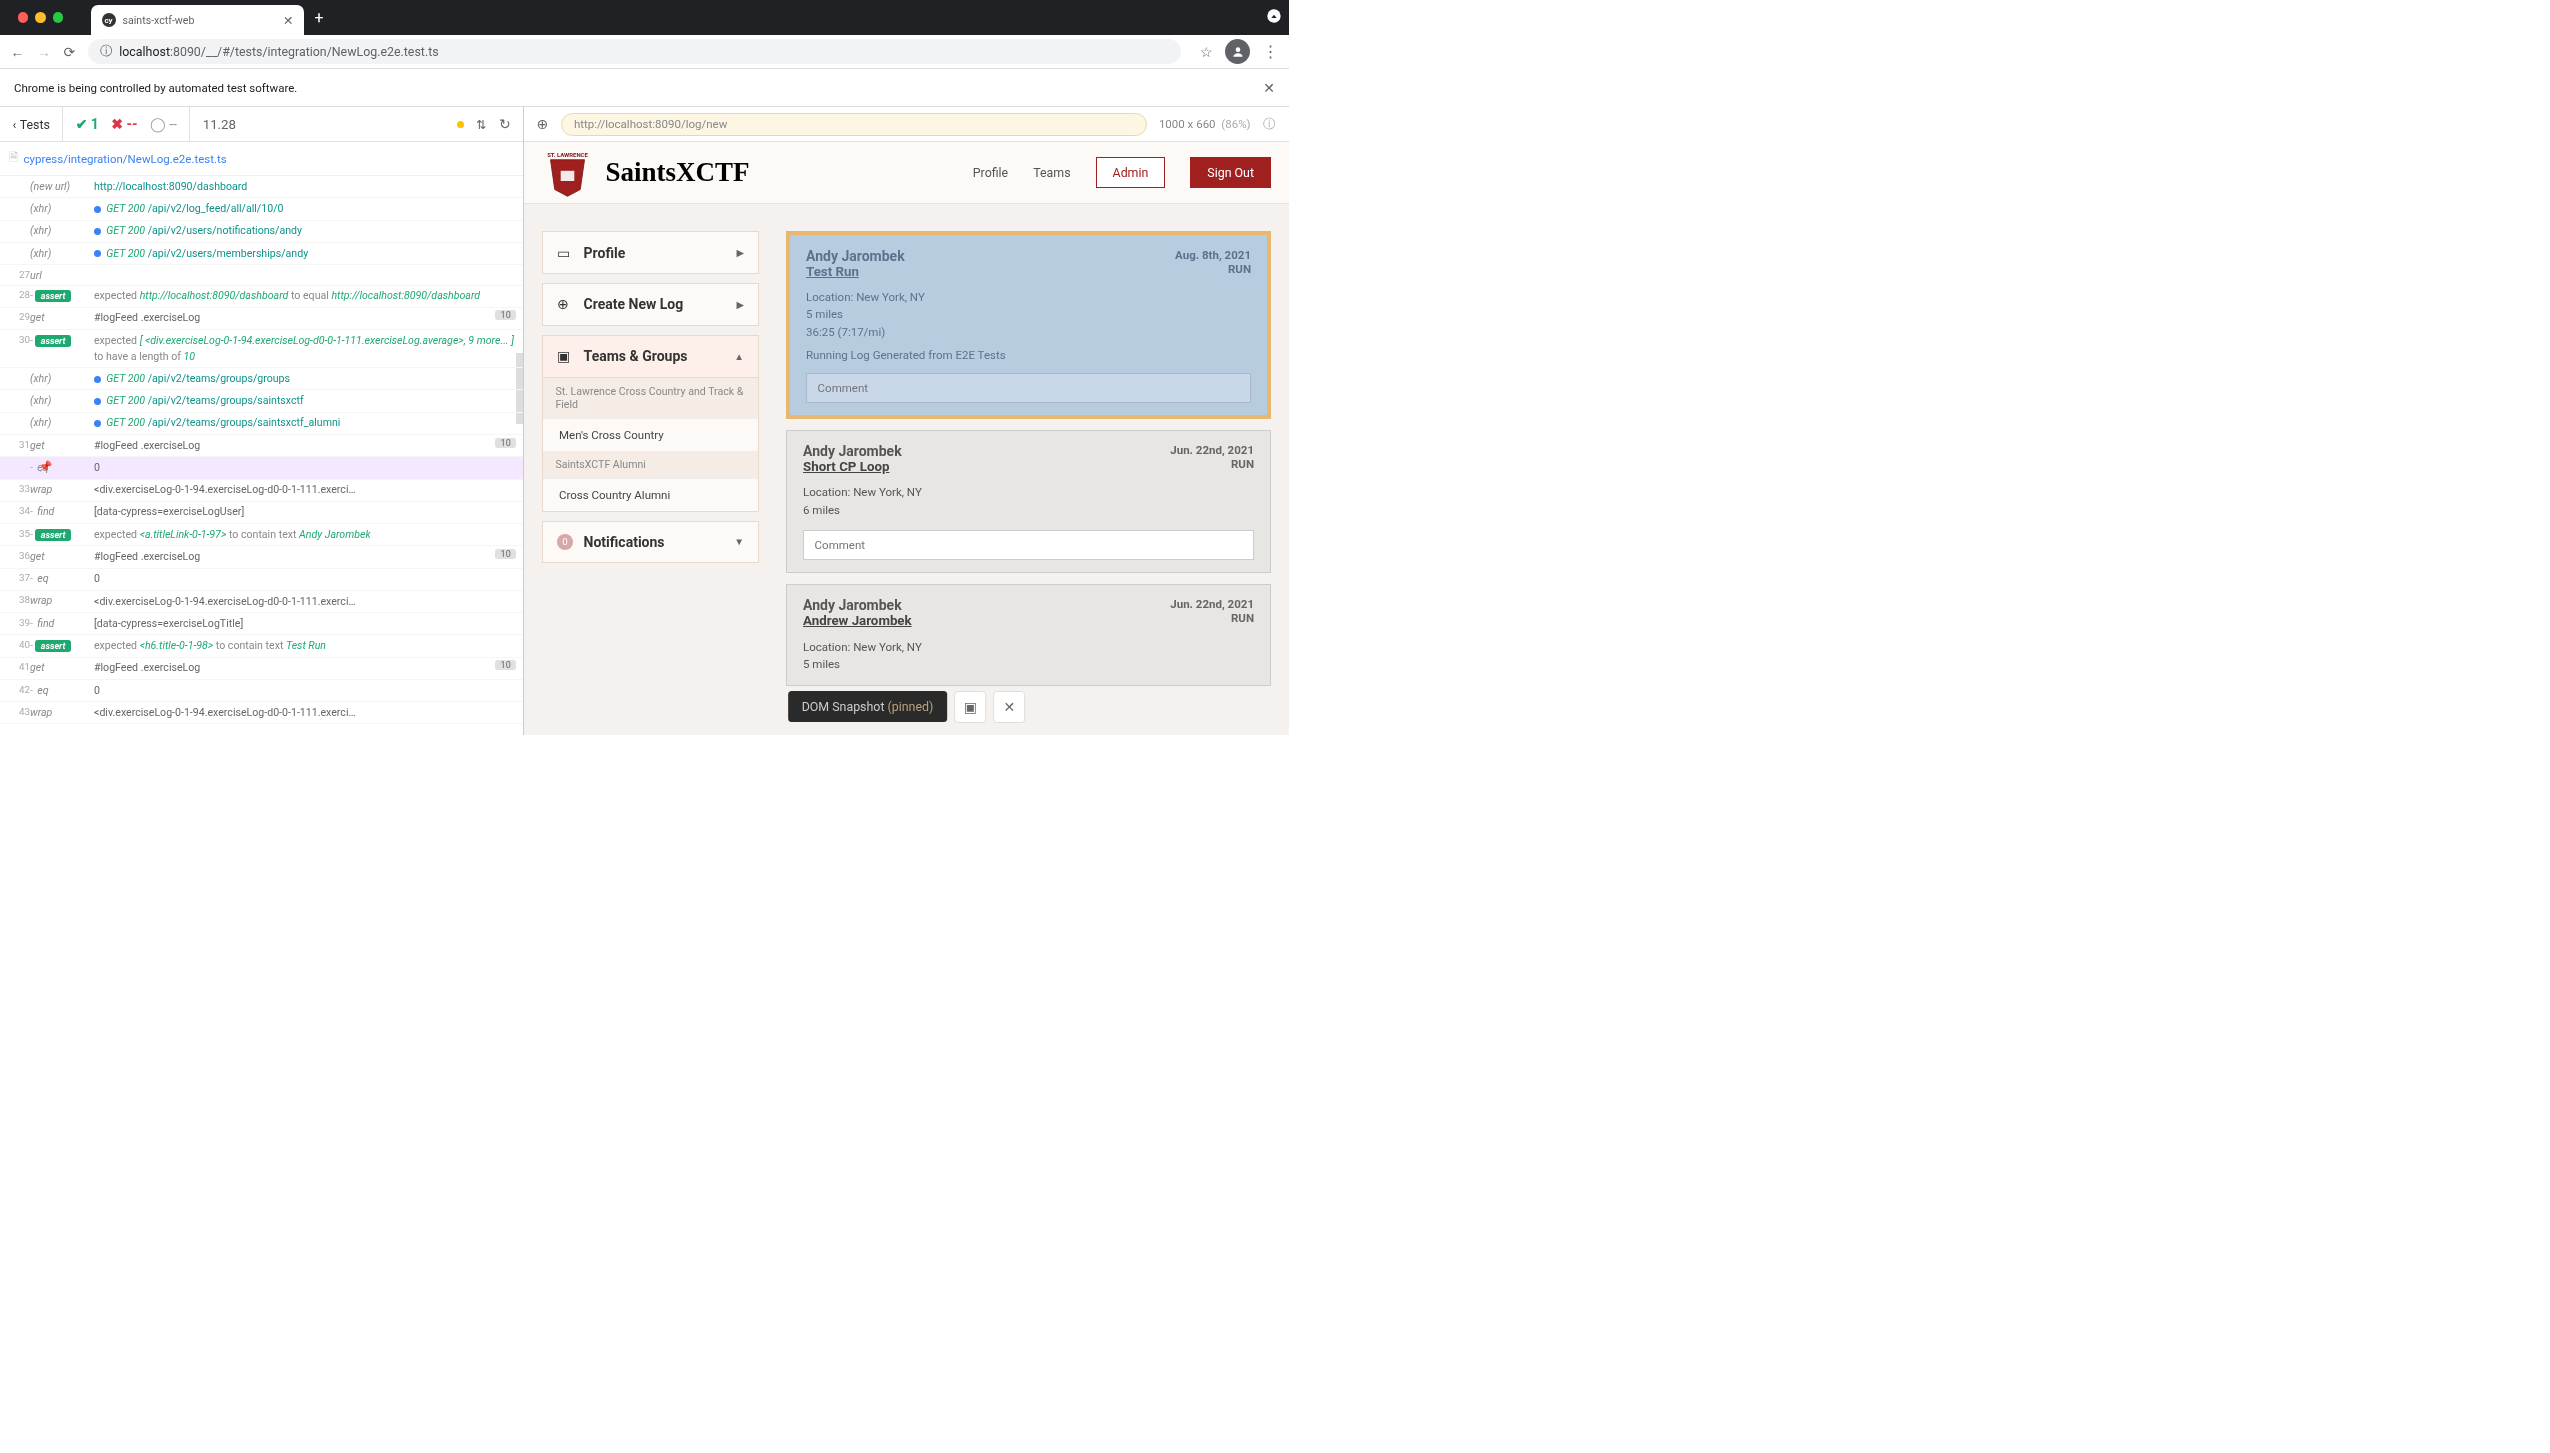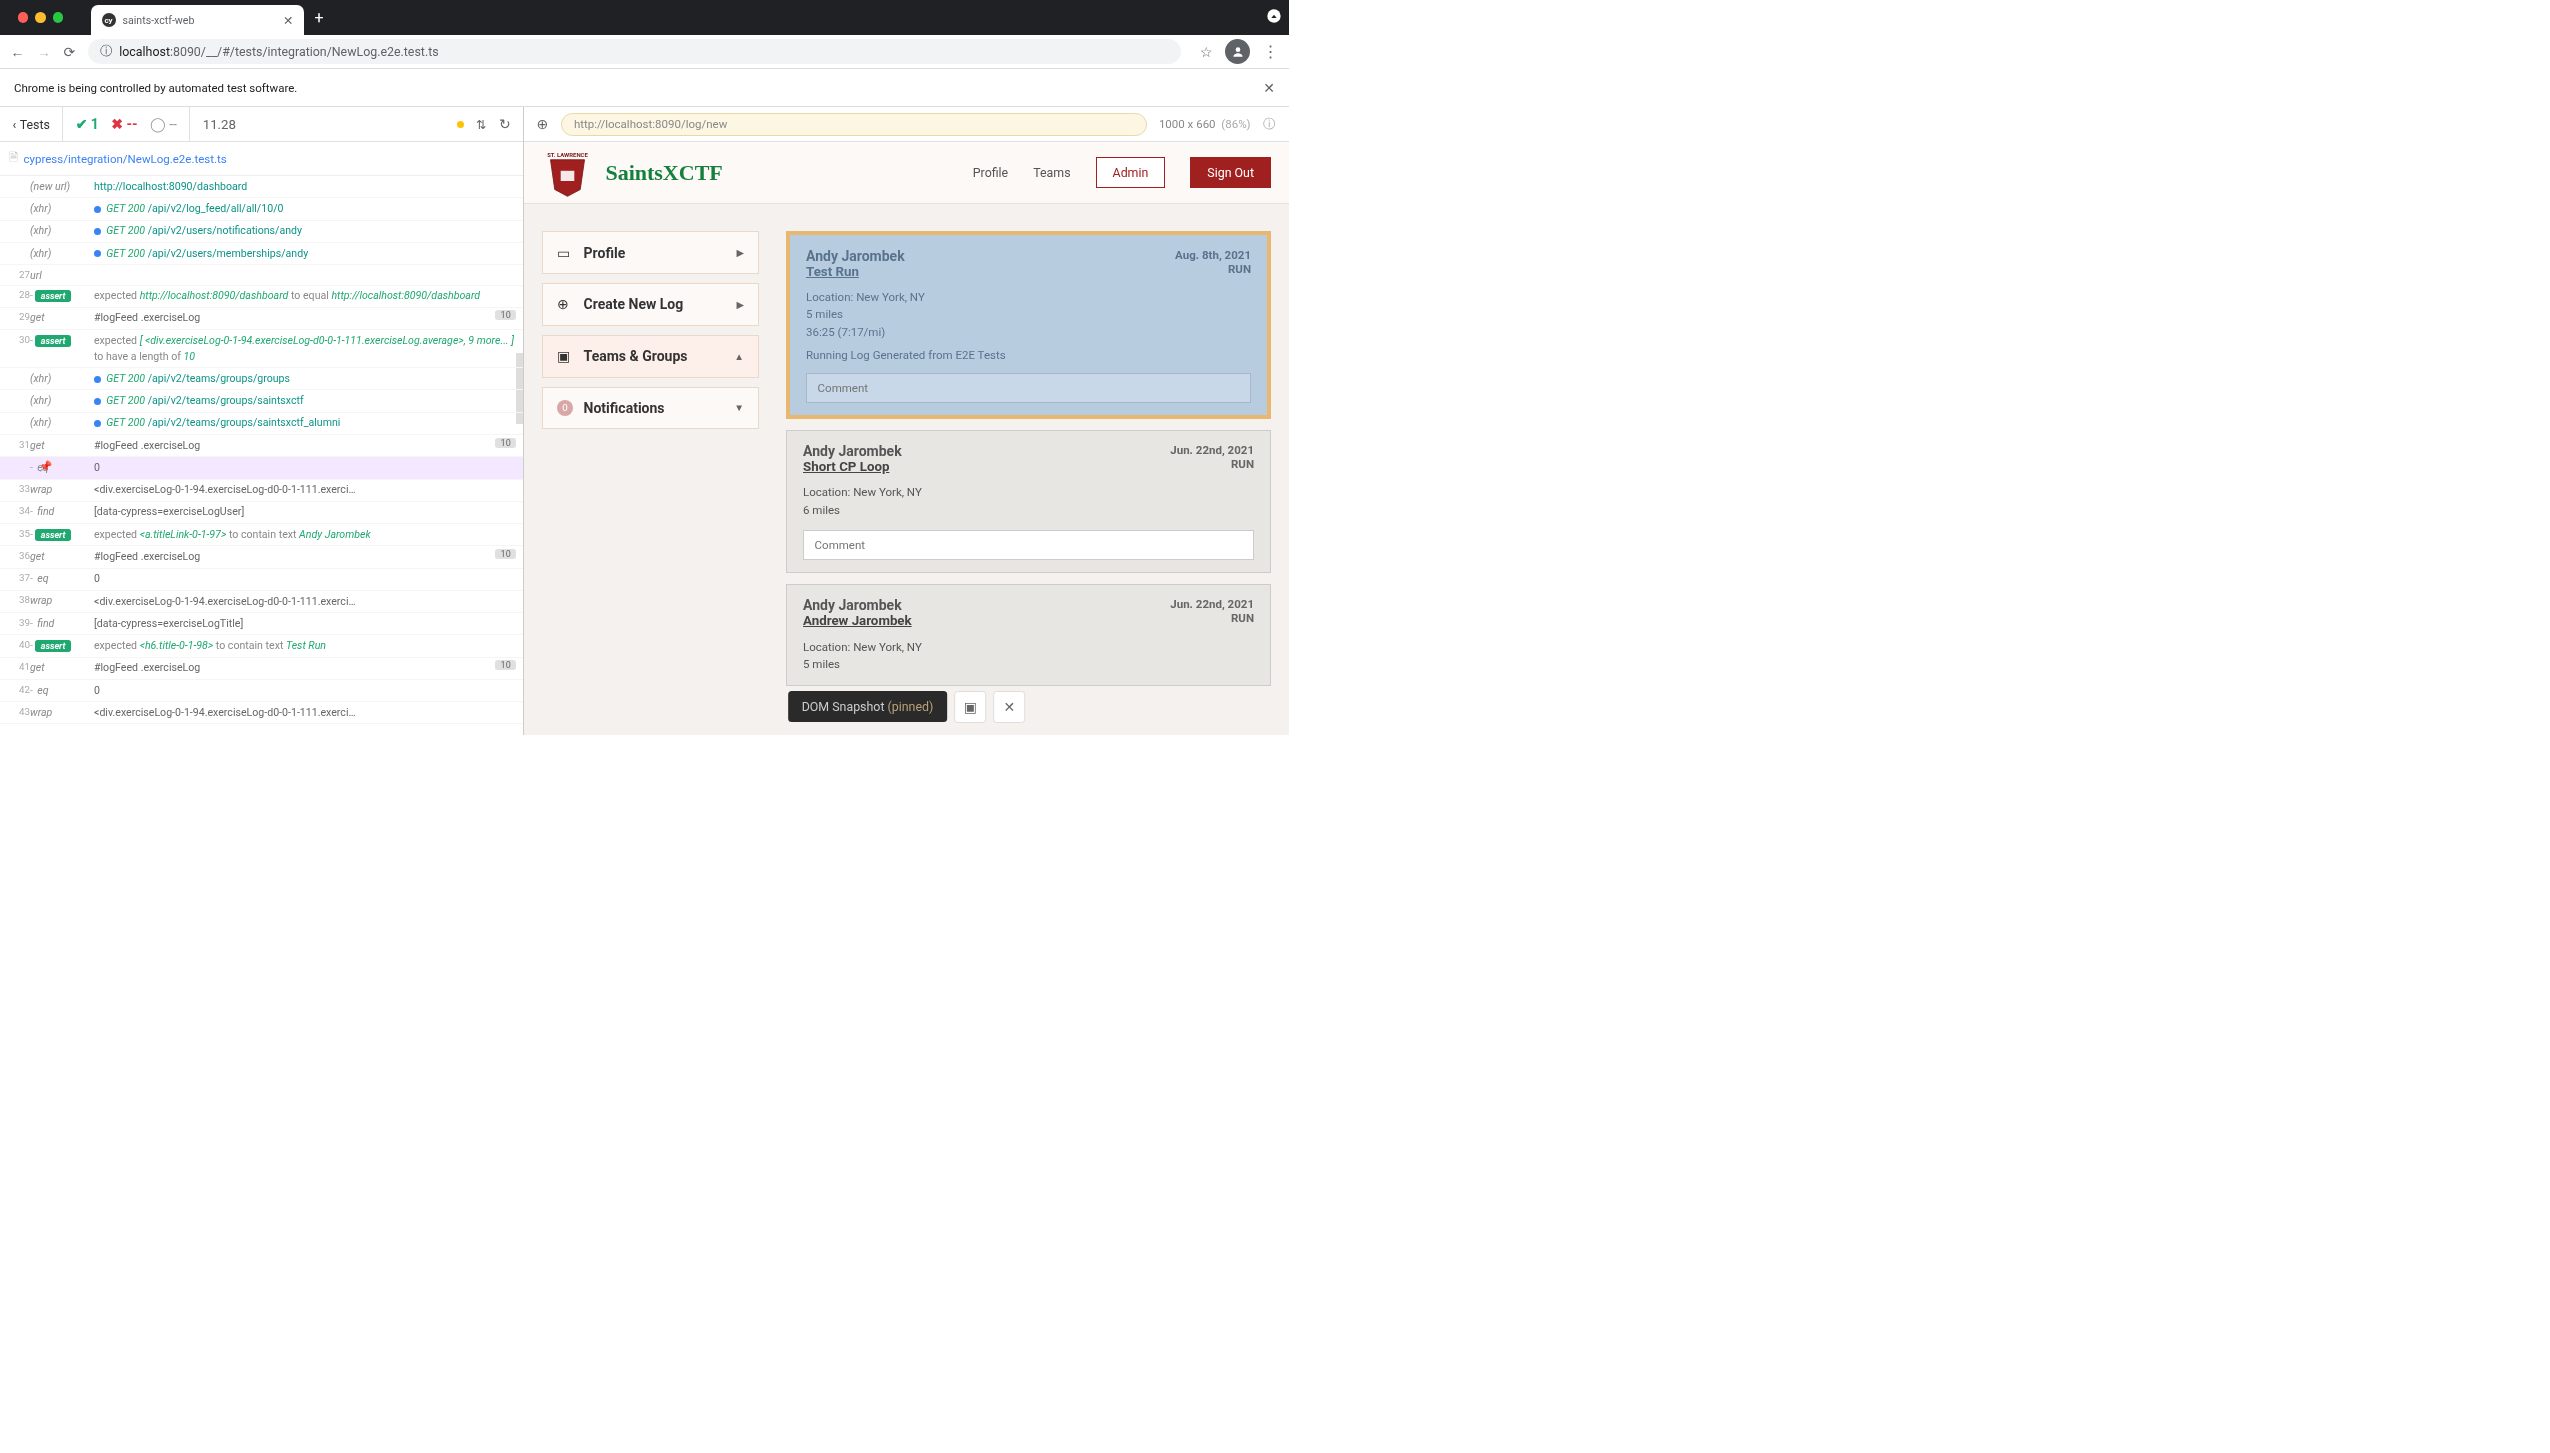--- a/index.html
+++ b/index.html
@@ -80,21 +80,21 @@
 .preview-url { flex: 1; max-width: 586px; background: #fdf6e3; border: 0.9px solid #e8d9a8; border-radius: 12.4px; padding: 3.5px 12.4px; font-size: 11.5px; color: #888; }
 .viewport-info { color: #888; font-size: 11.5px; }
 .viewport-pct { color: #aaa; }
 .info-circle { color: #aaa; font-size: 12.4px;}
 
 
 .app-viewport { flex: 1; background: #f5f1ee; overflow: hidden; position: relative; }
 .app-header { background: #fcf9f7; height: 62px; display: flex; align-items: center; padding: 0 18px; gap: 12.4px; border-bottom: 0.9px solid #e8e0da;}
 .app-logo { width: 51px; height: 51px; display:flex; align-items:center; justify-content:center;}
 .app-logo svg { width: 100%; height: 100%; }
-.app-title { font-size: 22px; font-weight: bold; color: #15803d; font-family: Georgia, serif;}
+.app-title { font-size: 27px; font-weight: bold; color: #000000; font-family: Georgia, serif;}
 .app-nav { margin-left: auto; display: flex; align-items: center; gap: 25px; }
 .app-nav-link { font-size: 12.4px; color: #555; cursor:pointer;}
 .app-nav-btn { padding: 7px 16px; border: 0.9px solid #a02020; color: #a02020; background: #fff; font-size: 12.4px; cursor:pointer;}
 .app-nav-btn.primary { background: #a02020; color: #fff; }
 
 .app-content { display: flex; gap: 27px; padding: 27px 18px; }
 .sidebar { width: 217px; display: flex; flex-direction: column; gap: 9px; }
 .sidebar-card { background: #fcf9f7; border: 0.9px solid #e8d9c8; padding: 12.4px 14px; display: flex; align-items: center; gap: 10.6px; cursor:pointer;}
 .sidebar-card.expanded { background: #fdf0ea; }
 .sidebar-icon { width: 16px; height: 16px; color: #333;}
@@ -361,20 +361,26 @@
             <span class="sidebar-icon">⊕</span>
             <span class="sidebar-label">Create New Log</span>
             <span class="sidebar-chevron">▶</span>
           </div>
           <div>
             <div class="sidebar-card expanded">
               <span class="sidebar-icon">▣</span>
               <span class="sidebar-label">Teams &amp; Groups</span>
               <span class="sidebar-chevron">▲</span>
             </div>
+            <div class="sidebar-sublist">
+              <div class="sidebar-subheader">St. Lawrence Cross Country and Track &amp; Field</div>
+              <div class="sidebar-subitem">Men's Cross Country</div>
+              <div class="sidebar-subheader">SaintsXCTF Alumni</div>
+              <div class="sidebar-subitem">Cross Country Alumni</div>
+            </div>
           </div>
           <div class="sidebar-card">
             <span class="notif-badge">0</span>
             <span class="sidebar-label">Notifications</span>
             <span class="sidebar-chevron">▼</span>
           </div>
         </div>
         <div class="log-feed" id="log-feed">
             <div class="log-card highlighted">
     <div class="log-header">

